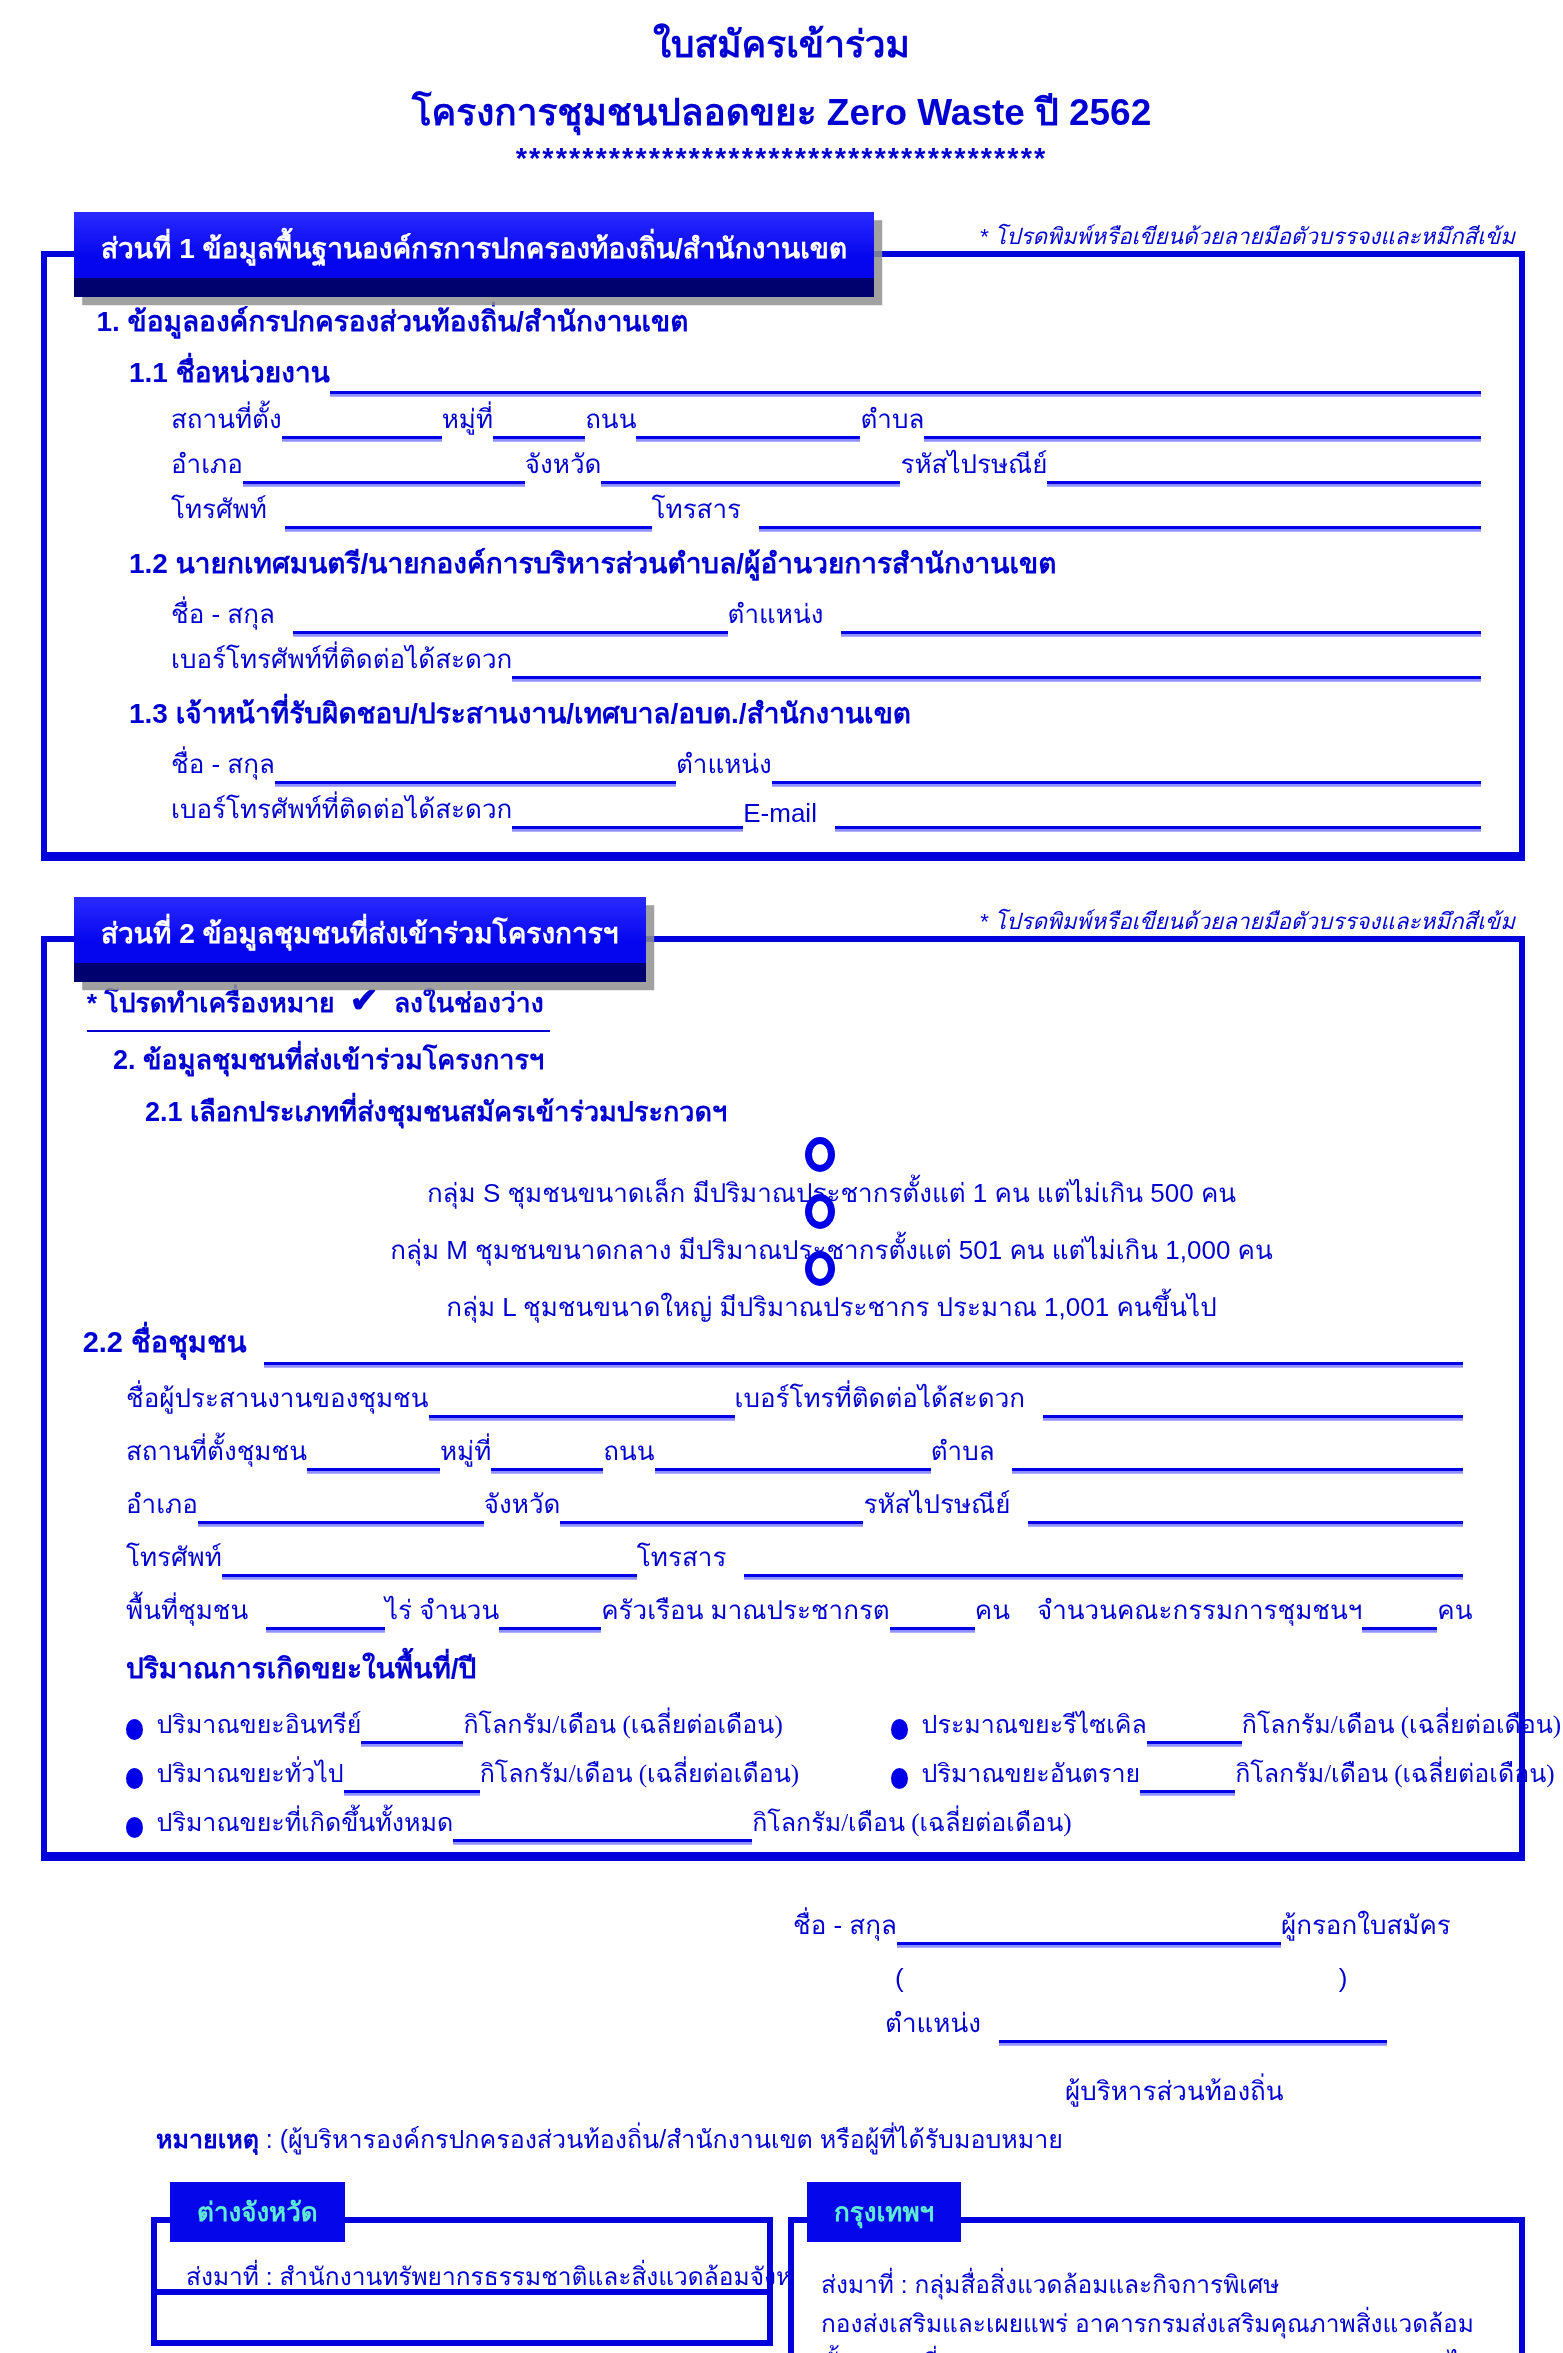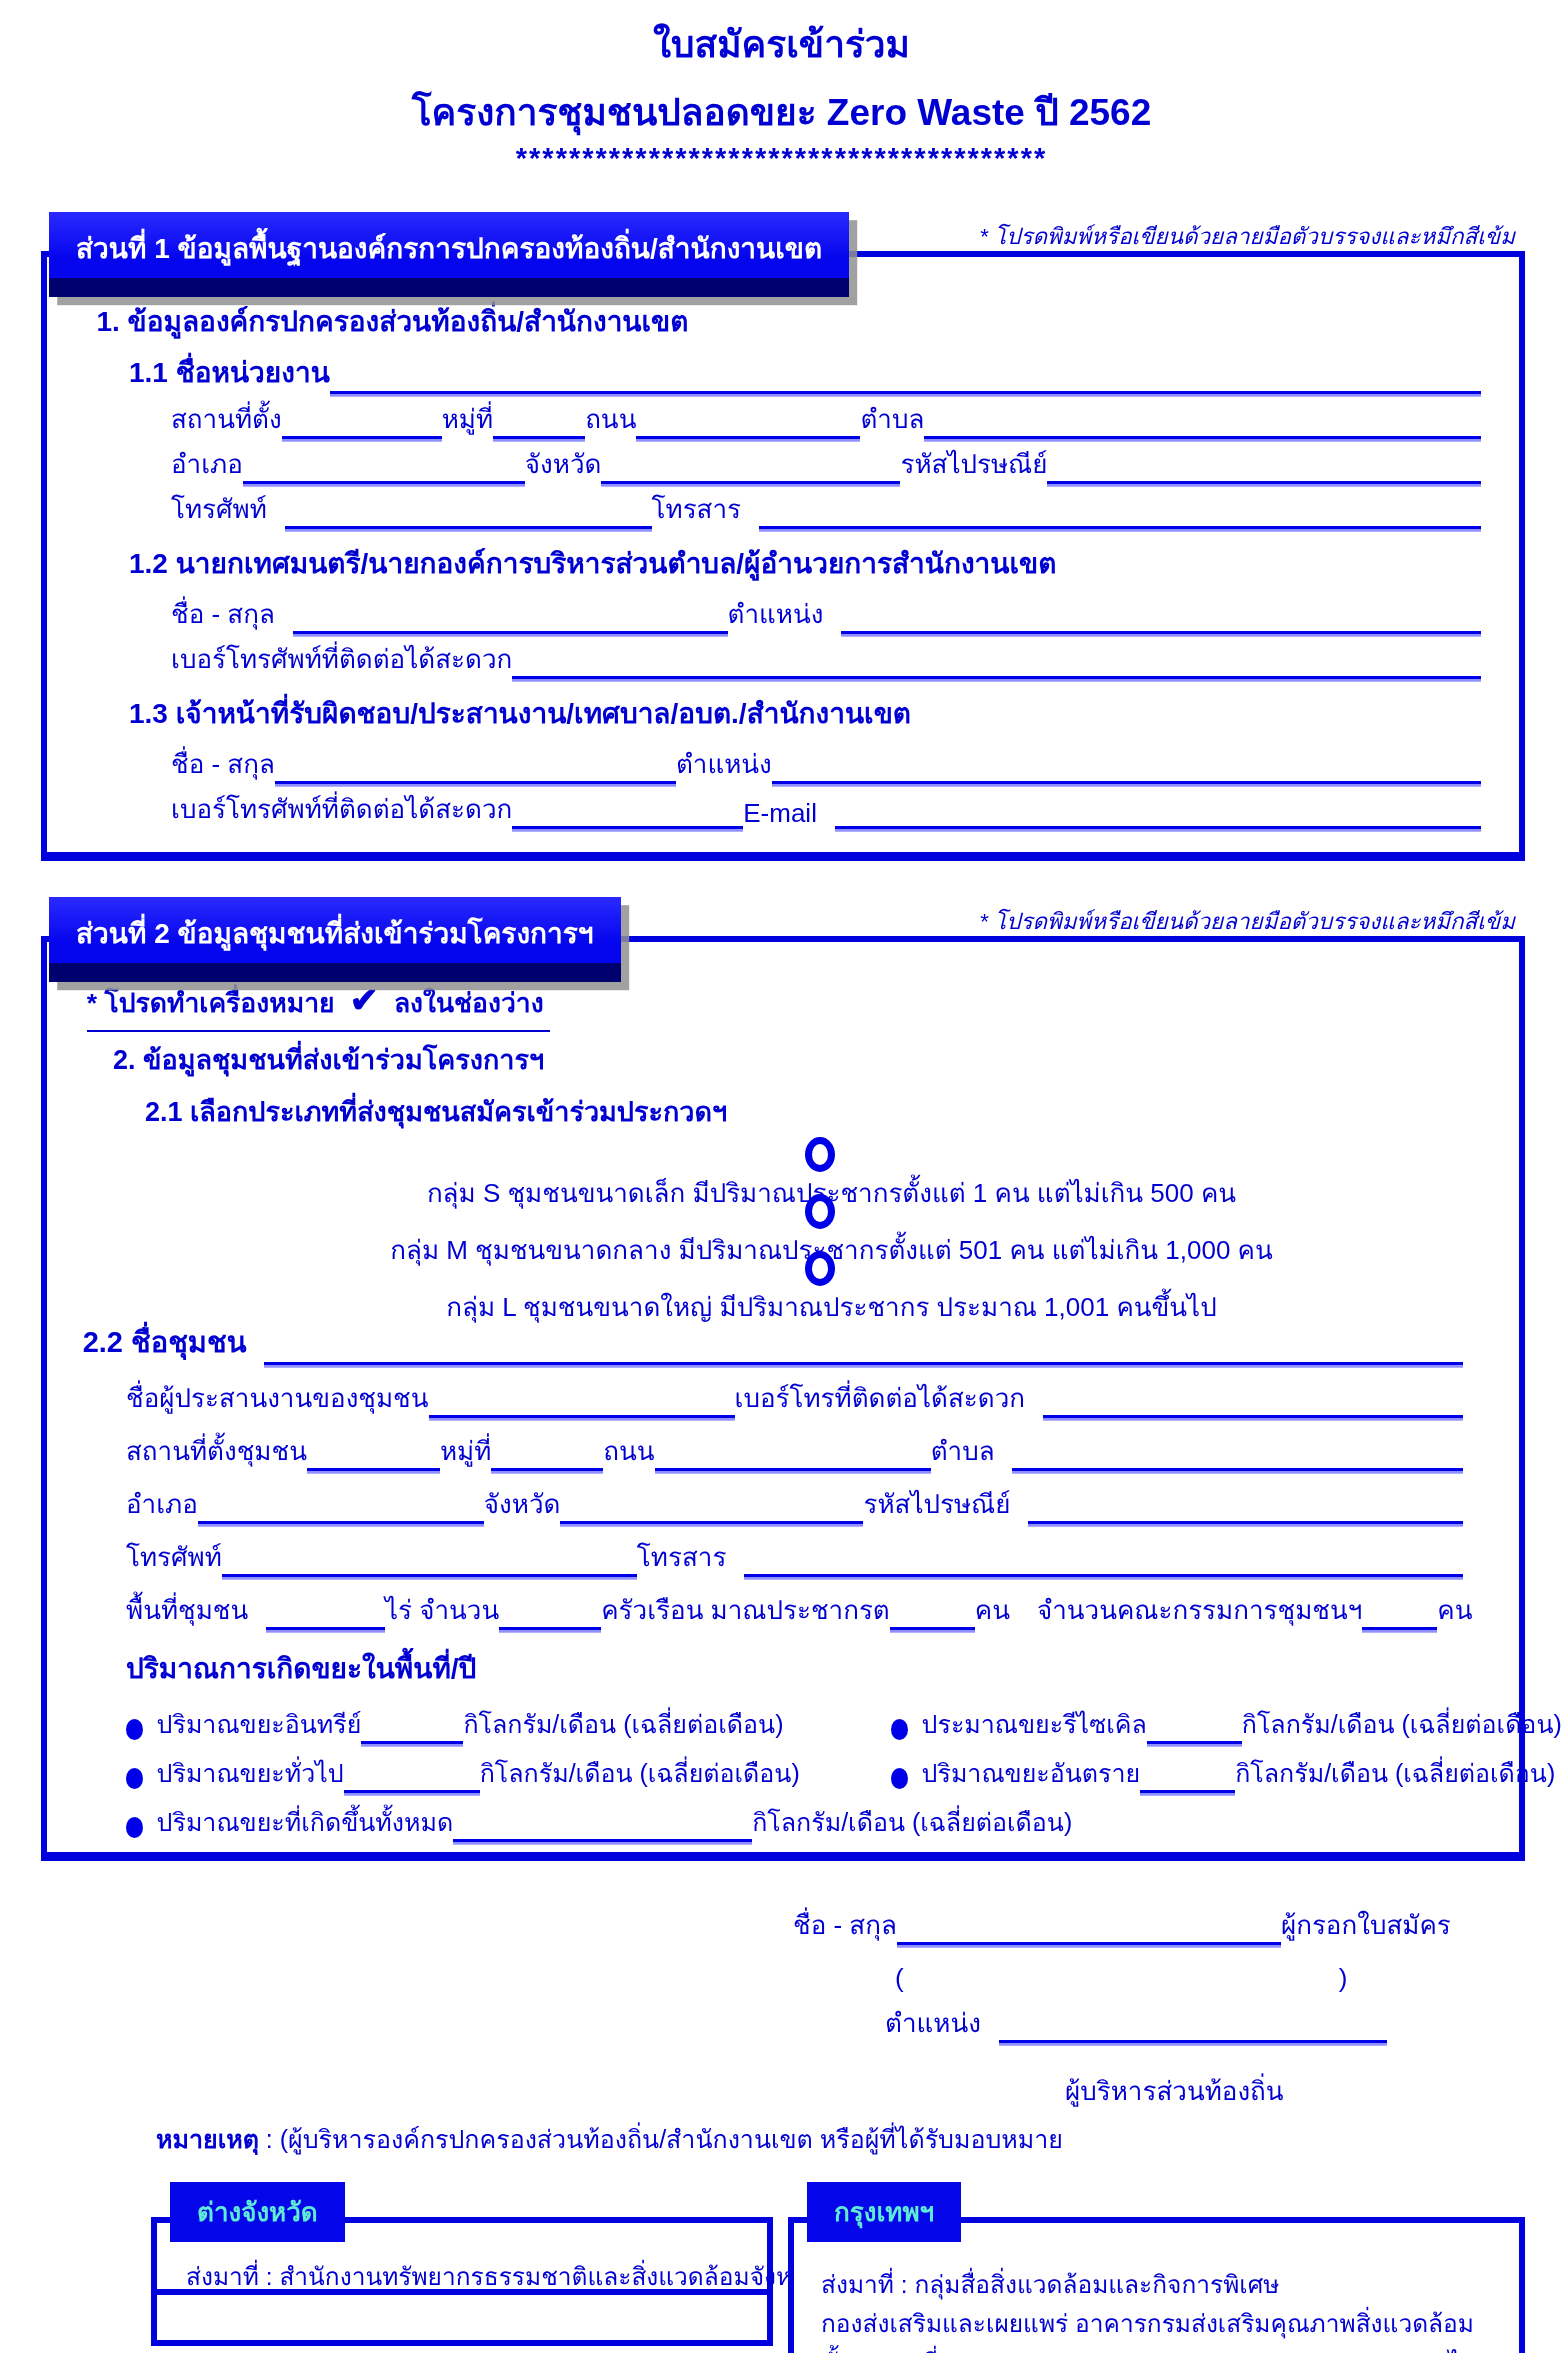--- a/index.html
+++ b/index.html
@@ -23,21 +23,21 @@
   .subtitle{font-size:37px;font-weight:bold;margin-top:9.5px;}
   .stars{font-size:29px;font-weight:bold;letter-spacing:2px;margin-top:1.4px;}
 
   .section{
     position:relative;border:6.1px solid var(--border);border-bottom-width:9.5px;
     margin:76px 38px 0 41px;background:#fff;
   }
   .sec1{padding:39px 38px 23px 44px;}
   .sec2{margin-top:75px;padding:38px 38px 9.5px 33px;}
   .sec-head{
-    position:absolute;top:-45px;left:2px;z-index:3;
+    position:absolute;top:-45px;left:27px;z-index:3;
     color:#fff;font-weight:bold;font-size:28px;white-space:nowrap;
     padding:13.6px 27px 8.2px 27px;
     background:linear-gradient(180deg,var(--hdr1) 0%,var(--hdr2) 70%);
     border-bottom:19px solid var(--bevel);
     box-shadow:8.2px 8.2px 0 rgba(145,145,145,.85);
   }
   .sec-note{
     position:absolute;top:-39px;right:4.1px;font-style:italic;font-size:22.4px;
     color:var(--ink);white-space:nowrap;
   }
@@ -60,21 +60,21 @@
   }
   .chknote .vmark{font-size:35px;margin:0 15px;}
 
   .opt{display:flex;align-items:center;height:57px;font-size:26px;margin-left:102px;flex-direction:column;}
   .radio{
     flex:0 0 auto;width:30px;height:35px;border:7.5px solid var(--line);
     border-radius:50%;margin-right:23px;background:#fff;
   }
 
   .wrow{display:flex;align-items:flex-end;height:49px;font-size:25px;white-space:nowrap;margin-left:46px;}
-  .wcell{display:flex;align-items:flex-end;flex:0 0 auto;}
+  .wcell{display:flex;align-items:flex-end;flex:0 0 auto;font-family:Liberation Serif, serif;}
   .wleft{width:765px;}
   .bullet{
     flex:0 0 auto;width:17px;height:21px;border-radius:50%;
     background:var(--line);margin:0 13.6px 4.1px 0;align-self:flex-end;
   }
 
   .sig{margin:35px 38px 0 793px;font-size:26.5px;}
   .sig .row{height:49px;}
   .note-line{margin:8.2px 0 0 156px;font-size:25px;}
   .note-line b{font-weight:bold;text-align:right;}

